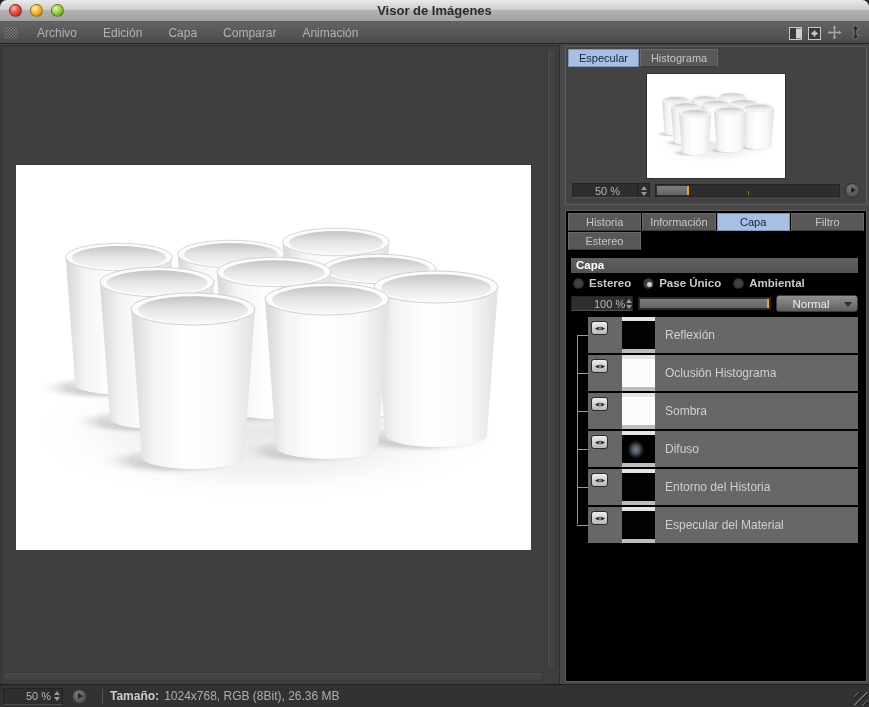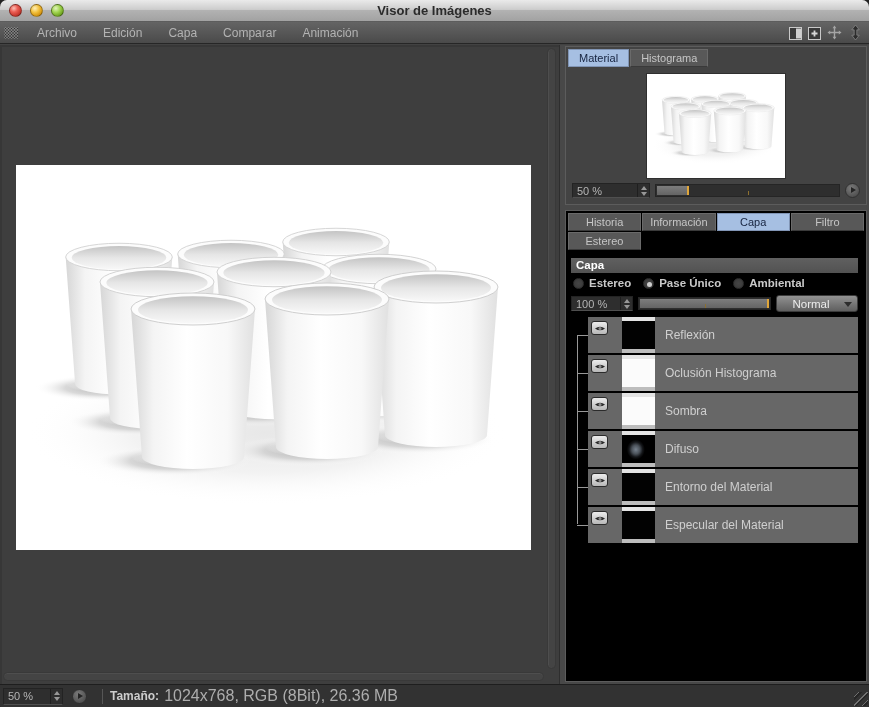--- a/index.html
+++ b/index.html
@@ -49,21 +49,21 @@
     border-bottom-color:#3a3a3a;padding:2px 10px;text-align:center;cursor:default;white-space:nowrap;}
   .tab.active{background:#a6bfe2;color:#16233f;border-color:#8195b5;}
   .tabs.grow .tab{flex:1;padding:2px 2px;}
   .tab.estereo{width:73px;}
 
   .thumb-frame{width:138px;height:104px;margin:7px auto 0;background:#fff;border:2px solid #fff;
     box-shadow:0 0 0 1px #2f2f2f;}
 
   .zoomrow{position:absolute;left:6px;right:6px;bottom:6px;display:flex;align-items:center;gap:5px;}
   .valuebox{display:flex;height:15px;background:#2e2e2e;border:1px solid #232323;border-bottom-color:#4f4f4f;align-items:center;}
-  .valuebox .val{flex:1;font-size:11px;color:#b5b5b5;padding-left:4px;white-space:nowrap;}
+  .valuebox .val{flex:1;font-size:11px;color:#b5b5b5;padding-left:22px;white-space:nowrap;}
   .stepper{width:12px;align-self:stretch;border-left:1px solid #1f1f1f;display:flex;flex-direction:column;
     align-items:center;justify-content:center;gap:2px;cursor:default;}
   .tri-up{width:0;height:0;border-left:3px solid transparent;border-right:3px solid transparent;border-bottom:4px solid #989898;}
   .tri-down{width:0;height:0;border-left:3px solid transparent;border-right:3px solid transparent;border-top:4px solid #989898;}
 
   .slider{flex:1;height:13px;background:#2e2e2e;border:1px solid #252525;position:relative;}
   .slider .fill{position:absolute;left:1px;top:1px;bottom:1px;background:linear-gradient(#7d7d7d,#646464);}
   .slider .marker{position:absolute;top:1px;bottom:1px;width:2px;background:#e0a63a;}
   .slider .ctick{position:absolute;left:50%;bottom:1px;width:1px;height:4px;background:#8d702f;}
 
@@ -103,21 +103,21 @@
   .thumbcell[data-thumb="render"] .tc{background:#000 radial-gradient(ellipse 9px 10px at 42% 52%,#77828e 0%,#4a5159 45%,#15171a 75%,#000 100%);background-repeat:no-repeat;}
   .layer-name{margin:11px 0 16px 10px;font-size:12px;color:#cfcfcf;white-space:nowrap;}
 
   
   .statusbar{position:absolute;left:0;right:0;bottom:0;height:23px;background:#323232;
     border-top:1px solid #1e1e1e;display:flex;align-items:center;}
   .statusbar .valuebox{width:60px;height:17px;margin-left:3px;}
   .statusbar .roundbtn{margin-left:9px;}
   .sep{width:1px;height:15px;background:#565656;margin:0 7px 0 15px;}
   .size-label{font-size:12px;font-weight:bold;color:#cdcdcd;margin-right:5px;}
-  .size-value{font-size:16px;color:#adadad;}
+  .size-value{font-size:12px;color:#adadad;}
   .resize-grip{position:absolute;right:1px;bottom:1px;width:14px;height:14px;
     background:repeating-linear-gradient(135deg,transparent 0 3px,#707070 3px 4px,#262626 4px 6px);}
 
   .hiddendefs{position:absolute;width:0;height:0;overflow:hidden;}
 </style>
 </head>
 <body>
 
 <svg class="hiddendefs" aria-hidden="true">
   <defs>
@@ -230,21 +230,21 @@
           </svg>
       </div>
       <div class="vscroll"></div>
       <div class="hscroll"></div>
     </div>
 
     <div class="right">
 
       <div class="panelbox nav-box">
         <div class="tabs">
-          <span class="tab active">Material</span>
+          <span class="tab active">Especular</span>
           <span class="tab">Histograma</span>
         </div>
         <div class="thumb-frame">
           <svg width="134" height="100" viewBox="0 0 515 385">
               <use href="#scene"></use>
             </svg>
         </div>
         <div class="zoomrow">
           <div class="valuebox" style="width:78px;">
             <span class="val">50 %</span>
@@ -364,21 +364,21 @@
                 <svg width="12" height="9" viewBox="0 0 12 9">
                   <path d="M1 4.5 Q6 0.8 11 4.5 Q6 8.2 1 4.5 Z" fill="#2b2b2b"></path>
                   <circle cx="6" cy="4.5" r="1.5" fill="#8d8d8d"></circle>
                 </svg>
               </span>
             <span class="thumbcell" data-thumb="black">
                 <i class="strip-t"></i>
                 <i class="tc"></i>
                 <i class="strip-b"></i>
               </span>
-            <span class="layer-name">Entorno del Material</span>
+            <span class="layer-name">Entorno del Historia</span>
           </div>
           <div class="layer-row">
             <span class="eye-btn">
                 <svg width="12" height="9" viewBox="0 0 12 9">
                   <path d="M1 4.5 Q6 0.8 11 4.5 Q6 8.2 1 4.5 Z" fill="#2b2b2b"></path>
                   <circle cx="6" cy="4.5" r="1.5" fill="#8d8d8d"></circle>
                 </svg>
               </span>
             <span class="thumbcell" data-thumb="black">
                 <i class="strip-t"></i>

